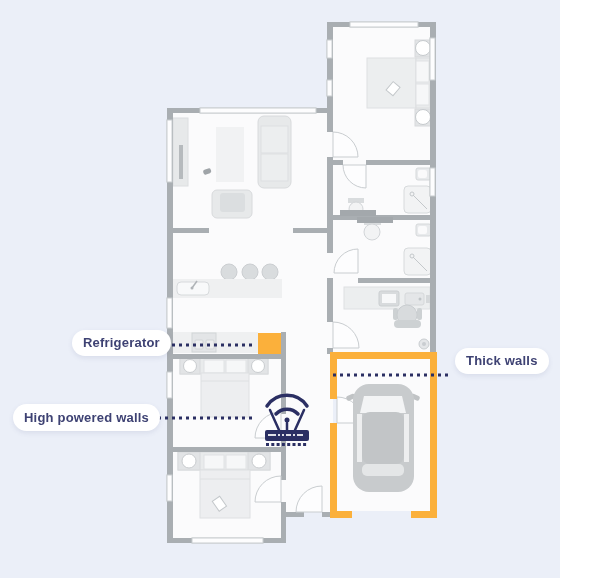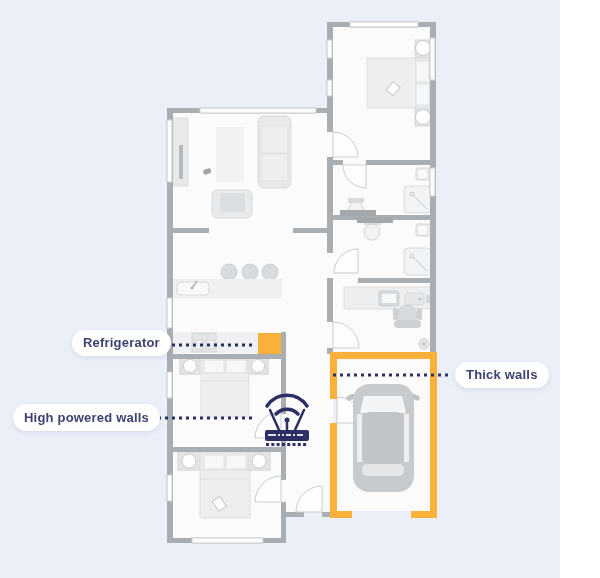--- a/index.html
+++ b/index.html
@@ -10,21 +10,21 @@
   }
   .plan{position:absolute;left:0;top:0;}
   .pill{
     position:absolute;height:26px;line-height:26px;
     background:#ffffff;border-radius:14px;padding:0 11px;
     font-size:13px;font-weight:700;letter-spacing:.2px;color:#3E4273;
     white-space:nowrap;box-shadow:0 2px 5px rgba(80,90,140,.12);
   }
   .pill-refrigerator{left:72px;top:330px;}
   .pill-modem{left:13px;top:404px;height:27px;line-height:27px;}
-  .pill-thickwalls{left:455px;top:362px;}
+  .pill-thickwalls{left:455px;top:348px;}
 </style>
 </head>
 <body>
 
 <div class="canvas">
 
 <svg class="plan" width="600" height="578" viewBox="0 0 600 578">
 
   <g>
     <rect x="172" y="113" width="161" height="399" fill="#FBFBFC"></rect>

